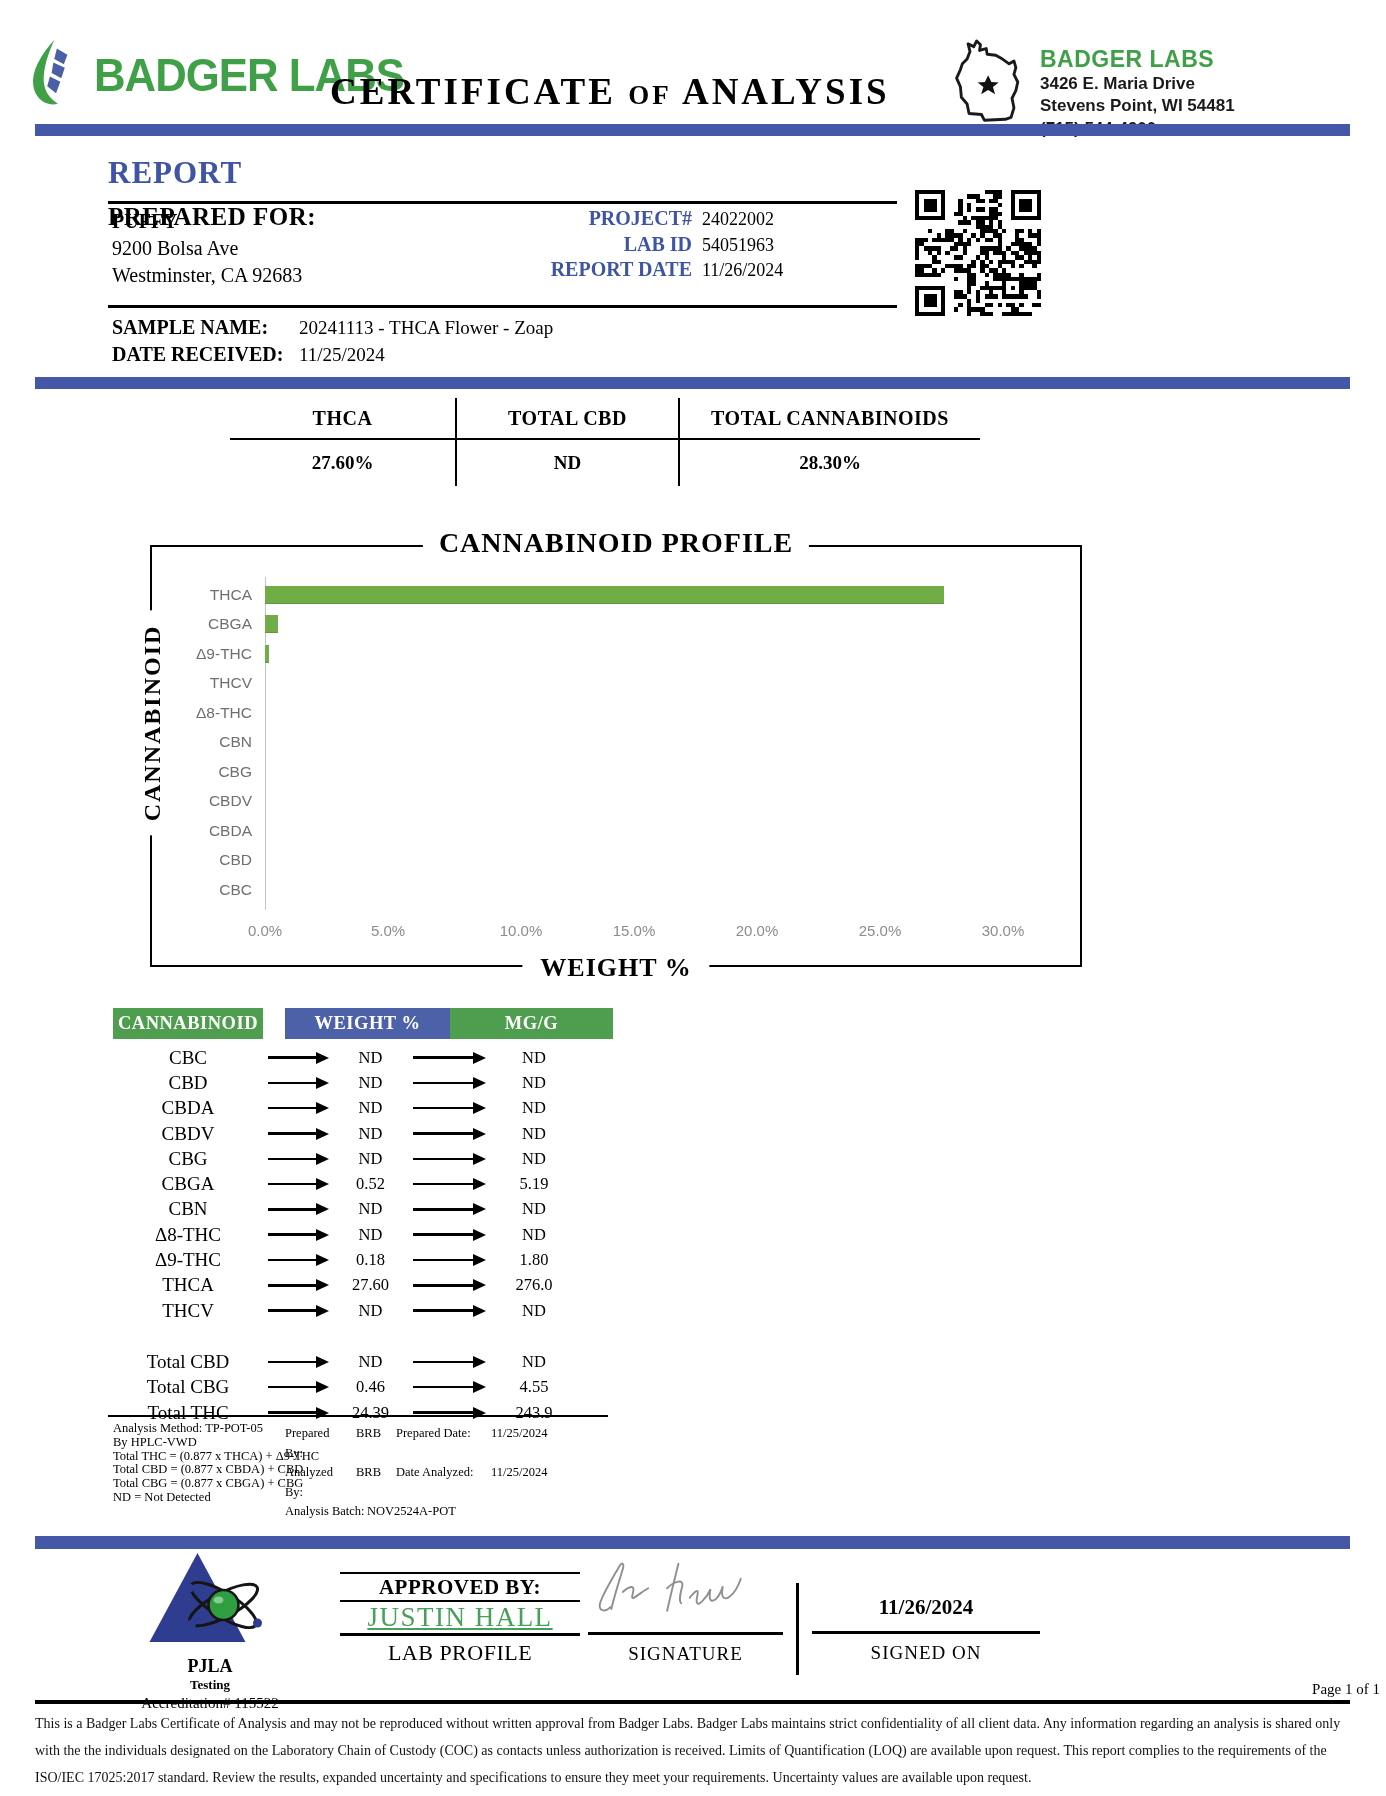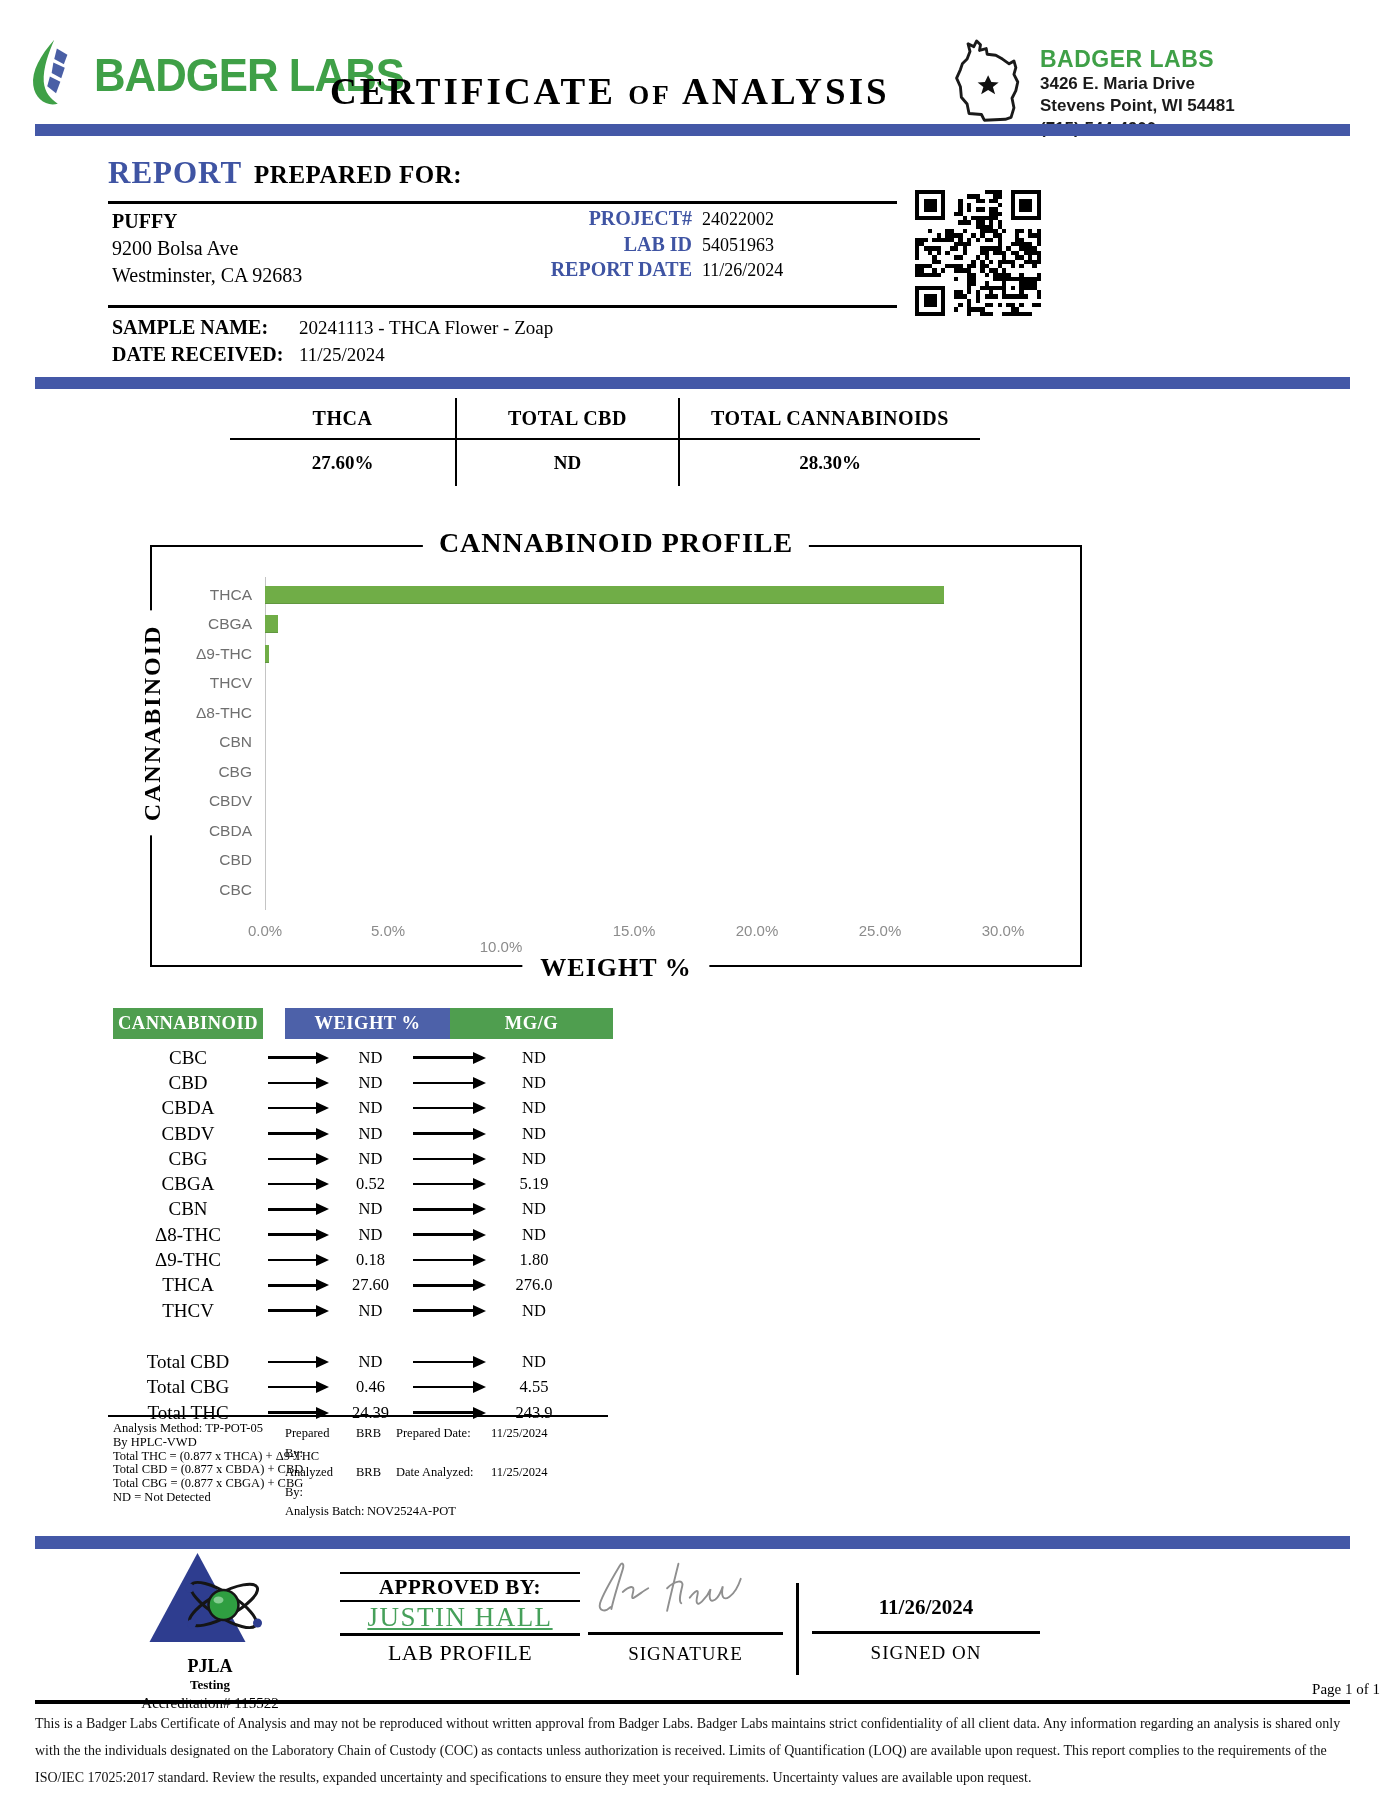--- a/index.html
+++ b/index.html
@@ -15,21 +15,21 @@
              letter-spacing:3px;white-space:nowrap;}
   .doc-title .of{font-size:27px;text-transform:uppercase;}
   .lab-block{left:948px;top:34px;display:flex;align-items:flex-start;gap:6px;}
   .lab-text{padding-top:12px;font-family:"Liberation Sans",sans-serif;}
   .lab-name{font-weight:700;font-size:23px;color:var(--brand-green,#3fa047);letter-spacing:.5px;}
   .lab-addr{font-weight:700;font-size:17px;color:#1a1a1a;line-height:1.32;}
 
   .bar-blue{left:35px;width:1315px;height:12px;background:var(--accent-blue,#4458a7);}
 
   
-  .report-heading{left:108px;top:155px;display:flex;align-items:baseline;gap:12px;}
+  .report-heading{left:108px;top:155px;display:flex;align-items:baseline;gap:12px;flex-direction:column;}
   .report-word{color:var(--text-blue,#3f54a3);font-weight:700;font-size:31px;letter-spacing:1px;}
   .prepared-word{font-weight:700;font-size:25px;letter-spacing:.5px;}
   .hline{background:#000;height:2.5px;}
   .client{left:112px;top:208px;font-size:20px;line-height:27px;}
   .client .cname{font-weight:700;}
   .projgrid{left:452px;top:206px;}
   .prow{display:flex;align-items:baseline;line-height:24.5px;}
   .plabel{width:240px;text-align:right;color:var(--text-blue,#3f54a3);font-weight:700;font-size:20px;}
   .pvalue{margin-left:10px;font-size:18px;}
   .qr{left:915px;top:190px;}
@@ -573,21 +573,21 @@
       <div class="crow">
           <span class="clabel">CBC</span>
           <span class="cplot">
             <span class="cbar" style="width: 0px;"></span>
           </span>
         </div>
     </div>
     <div class="cticks">
       <span class="ctick" style="left:0px;">0.0%</span>
       <span class="ctick" style="left:123px;">5.0%</span>
-      <span class="ctick" style="left:236px;margin-top:16px;">10.0%</span>
+      <span class="ctick" style="left:256px;">10.0%</span>
       <span class="ctick" style="left:369px;">15.0%</span>
       <span class="ctick" style="left:492px;">20.0%</span>
       <span class="ctick" style="left:615px;">25.0%</span>
       <span class="ctick" style="left:738px;">30.0%</span>
     </div>
   </div>
 
   <div class="abs thead">
     <span class="th th-green" style="width:150px;">CANNABINOID</span>
     <span style="width:22px;"></span>

